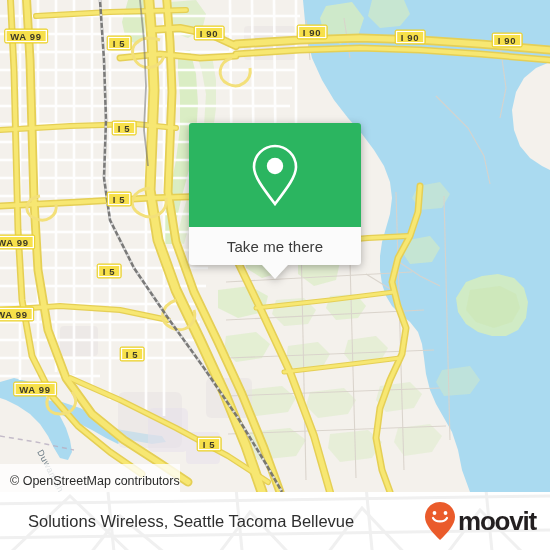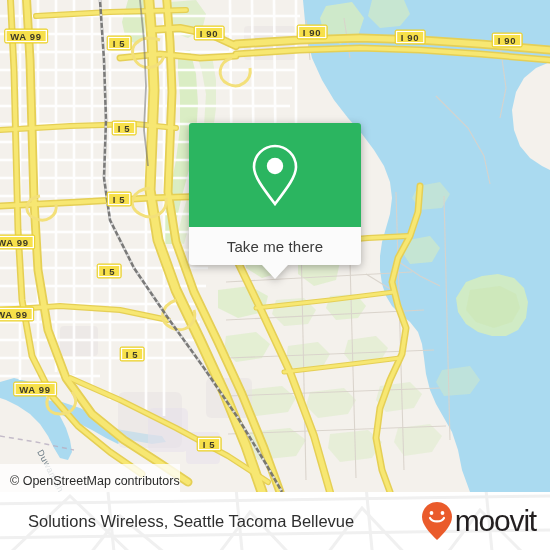--- a/index.html
+++ b/index.html
@@ -160,22 +160,22 @@
     white-space: nowrap;
   }
   #brand {
     display: flex;
     align-items: center;
     gap: 1px;
   }
   #brand-wordmark {
     color: #231f20;
     font-family: "Liberation Sans", sans-serif;
-    font-size: 30px;
-    font-weight: normal;
+    font-size: 26px;
+    font-weight: bold;
     letter-spacing: -1.2px;
     line-height: 30px;
   }
 </style>
 </head>
 <body>
 
 <div id="screen">
 
   <div id="map">

